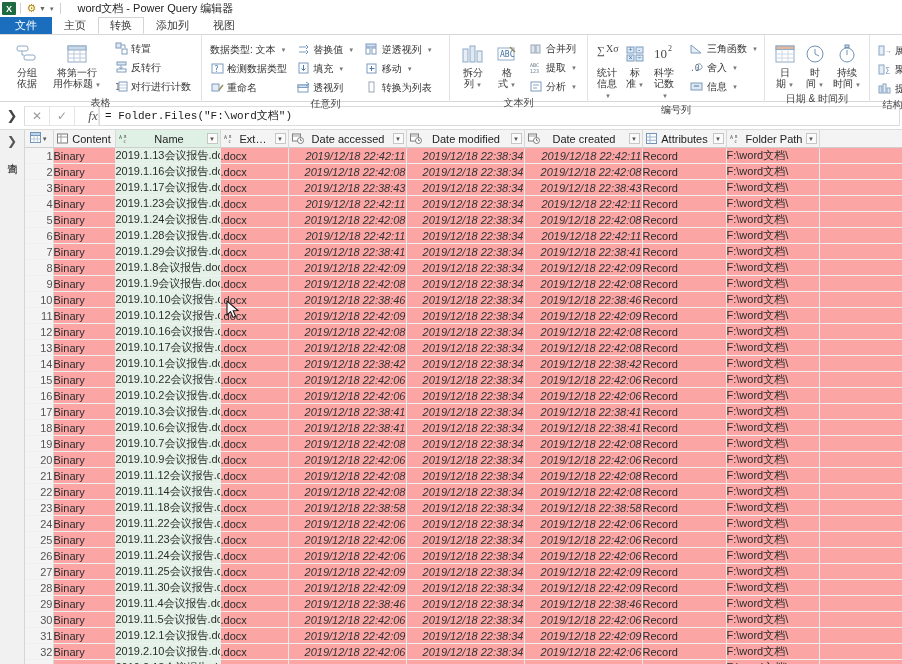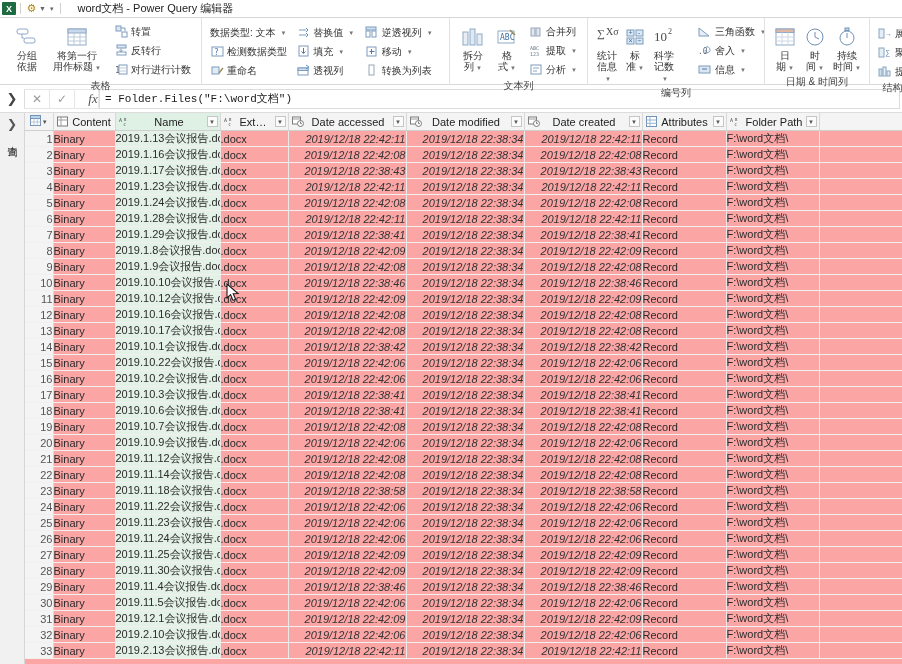--- a/index.html
+++ b/index.html
@@ -136,20 +136,27 @@
   <div class="titlebar">
     <div class="qat-x">X</div>
     <div class="qat-sep"></div>
     <div class="qat-icon">⚙</div>
     <div class="qat-caret">▼</div>
     <div class="qat-caret">▾</div>
     <div class="qat-sep"></div>
     <div class="title-text">word文档 - Power Query 编辑器</div>
   </div>
 
+  <div class="tabs">
+    <div class="tab file">文件</div>
+    <div class="tab hoverable">主页</div>
+    <div class="tab active">转换</div>
+    <div class="tab hoverable">添加列</div>
+    <div class="tab hoverable">视图</div>
+  </div>
 
   <div class="ribbon">
 
     <div class="rgroup" style="width:262px;">
       <div class="rgroup-body">
         <div class="bigbtn">
           <div class="glyph">
             <svg width="24" height="22" viewBox="0 0 24 22">
               <rect x="2" y="3" width="11" height="5" rx="2" fill="#fff" stroke="#8fa9c6"></rect>
               <rect x="9" y="12" width="11" height="5" rx="2" fill="#fff" stroke="#8fa9c6"></rect>
@@ -293,20 +300,21 @@
           <div class="smallbtn">
             <span class="ico">
               <svg width="13" height="13" viewBox="0 0 13 13">
                   <rect x="4" y="1" width="5" height="10" fill="#fff" stroke="#9aa6b3"></rect>
                 </svg>
             </span>
             <span>转换为列表</span>
           </div>
         </div>
       </div>
+      <div class="rgroup-label">任意列</div>
     </div>
 
     <div class="rgroup" style="width:158px;">
       <div class="rgroup-body">
         <div class="bigbtn" style="width:36px;">
           <div class="glyph">
             <svg width="24" height="22" viewBox="0 0 24 22">
               <rect x="2" y="6" width="5" height="13" fill="#e7eef6" stroke="#8fa9c6"></rect>
               <rect x="9" y="3" width="5" height="16" fill="#dfe9f4" stroke="#8fa9c6"></rect>
               <rect x="16" y="8" width="5" height="11" fill="#e7eef6" stroke="#8fa9c6"></rect>
@@ -392,21 +400,21 @@
         <div class="bigbtn" style="width:34px;">
           <div class="glyph">
             <svg width="26" height="22" viewBox="0 0 26 22">
               <text x="3" y="15" font-size="13" fill="#4a4a4a" font-family="serif">10</text>
               <text x="17" y="8" font-size="8" fill="#4a4a4a" font-family="serif">2</text>
             </svg>
           </div>
           <div class="lbl"><span>科学</span><br>
             <span>记数</span><span class="caret">▼</span></div>
         </div>
-        <div class="smallcol" style="margin-left:16px;">
+        <div class="smallcol" style="margin-left:8px;">
           <div class="smallbtn">
             <span class="ico">
               <svg width="13" height="13" viewBox="0 0 13 13">
                   <path d="M1 11 L11 11 L1 3 Z" fill="#e6eef7" stroke="#7e9cbd"></path>
                 </svg>
             </span>
             <span>三角函数</span>
             <span class="caret">▼</span>
           </div>
           <div class="smallbtn">

